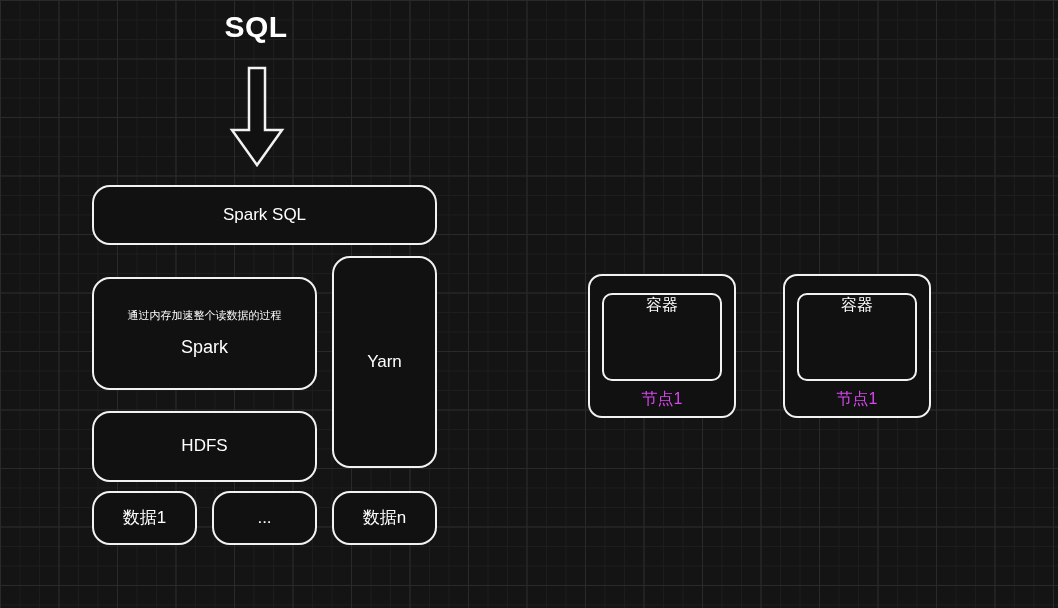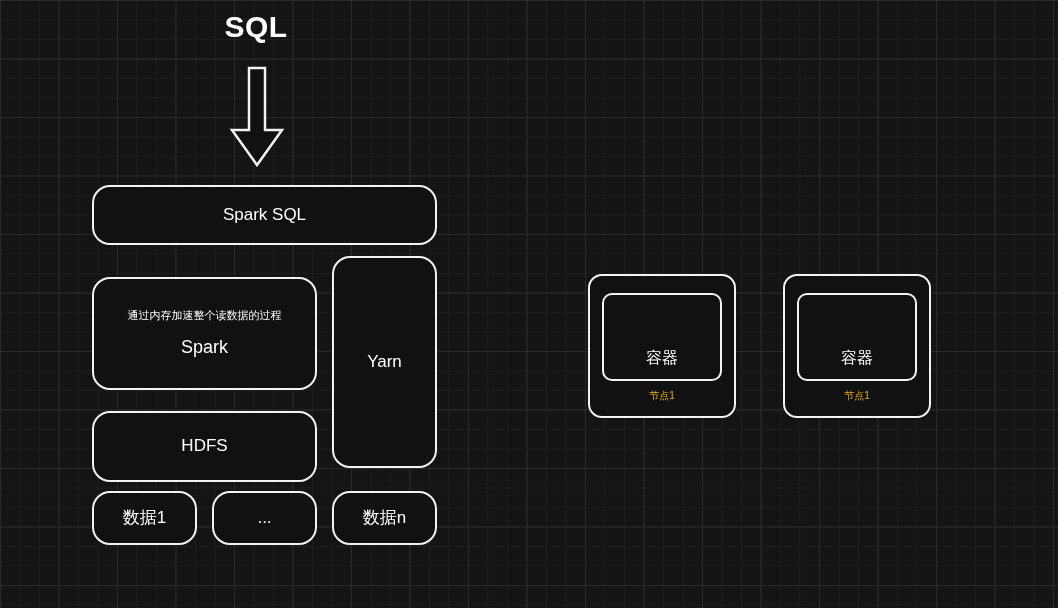--- a/index.html
+++ b/index.html
@@ -139,33 +139,32 @@
 
   .container-box {
     position: relative;
     box-sizing: border-box;
     width: 120px;
     height: 88px;
     border: 2px solid #f2f2f2;
     border-radius: 10px;
     background: #111111;
     display: flex;
-    align-items: flex-end;
     justify-content: center;
     padding-bottom: 10px;
   }
   .container-label {
     font-size: 16px;
     color: #ffffff;
     white-space: nowrap;
   }
   .node-name {
     margin-top: 8px;
-    font-size: 10px;
-    color: #eab308;
+    font-size: 16px;
+    color: #d946ef;
     white-space: nowrap;
   }
 
   
   #watermark {
     position: absolute;
     right: 14px;
     bottom: 10px;
     font-size: 21px;
     font-weight: bold;

